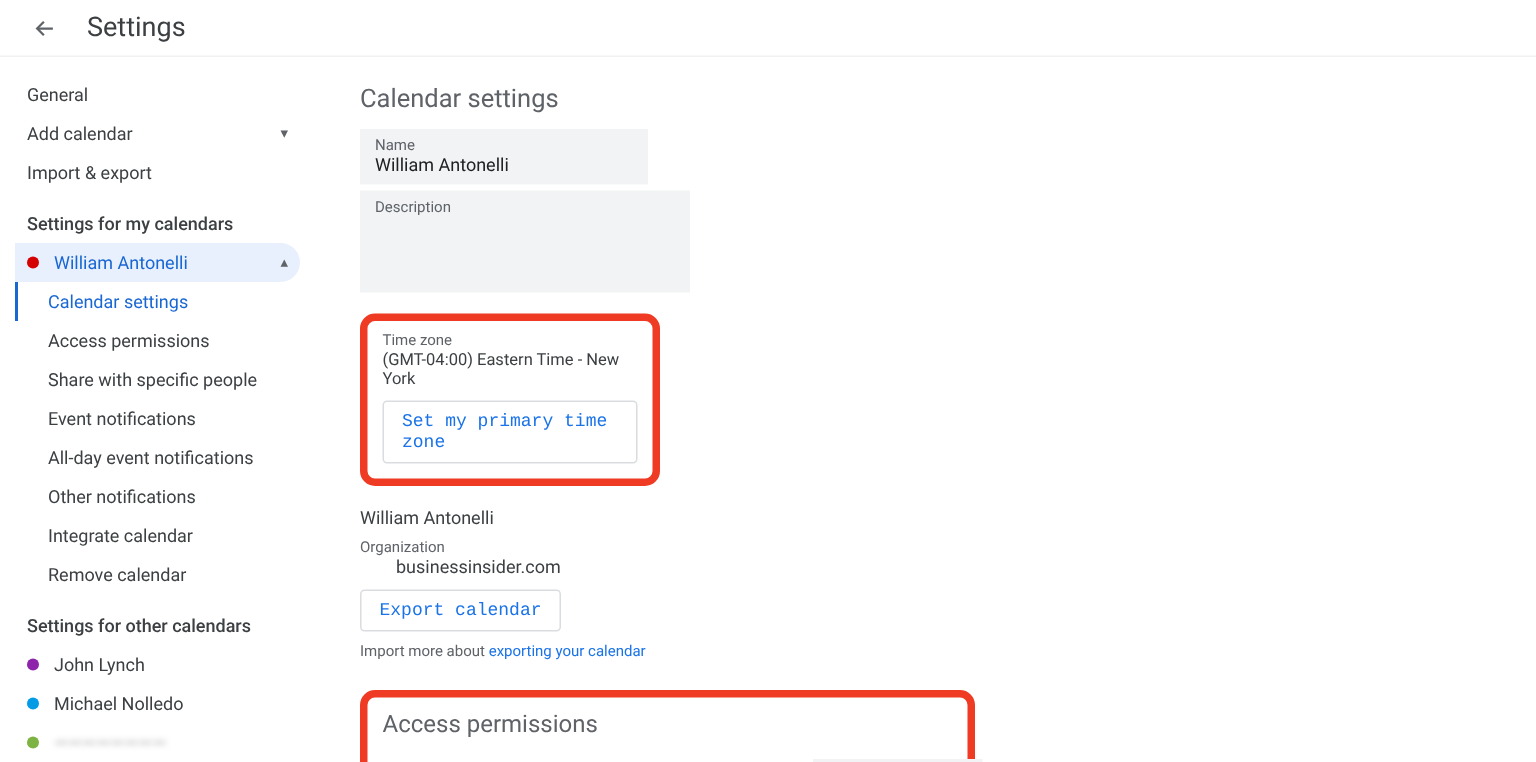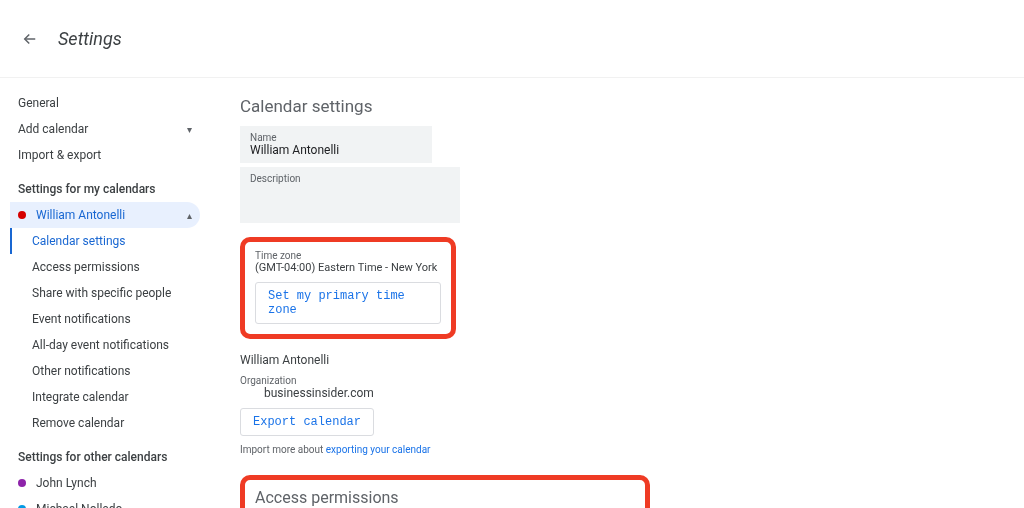--- a/index.html
+++ b/index.html
@@ -8,23 +8,22 @@
     font-size: 13px;
     color: #202124;
     background: #fff;
     width: 1024px;
     height: 508px;
     overflow: hidden;
   }
   .header {
     display: flex;
     align-items: center;
-    padding: 28px 20px;
+    padding: 8px 20px;
     border-bottom: 1px solid #f1f1f1;
-    font-style: italic;
   }
   .back-arrow {
     width: 20px; height: 20px;
     display: flex; align-items: center; justify-content: center;
     color: #5f6368; cursor: pointer; margin-right: 18px;
   }
   .header-title { font-size: 18px; color: #3c4043; }
   .layout { display: flex; }
   .sidebar {
     width: 200px;
@@ -71,30 +70,30 @@
     color: #3c4043;
     position: relative;
   }
   .page-section-title { font-size: 17px; color: #5f6368; margin-bottom: 10px; }
   .field-box {
     background: #f1f3f4;
     padding: 6px 10px;
     width: 192px;
     margin-bottom: 4px;
   }
-  .field-box.desc { height: 56px; width: 220px; }
+  .field-box.desc { height: 68px; width: 220px; }
   .field-label { font-size: 10px; color: #5f6368; }
   .field-value { font-size: 12px; color: #202124; }
   .highlight-box {
     border: 5px solid #ef3b24;
     border-radius: 10px;
     padding: 8px 10px 10px 10px;
     display: inline-block;
   }
-  .tz-box { margin-top: 10px; width: 216px; }
+  .tz-box { margin-top: 10px; width: 200px; }
   .tz-label { font-size: 10px; color: #5f6368; }
   .tz-value { font-size: 11px; color: #3c4043; }
   .outline-btn {
     display: inline-block;
     border: 1px solid #dadce0;
     color: #1a73e8;
     background: #fff;
     padding: 6px 12px;
     font-size: 12px;
     border-radius: 3px;

